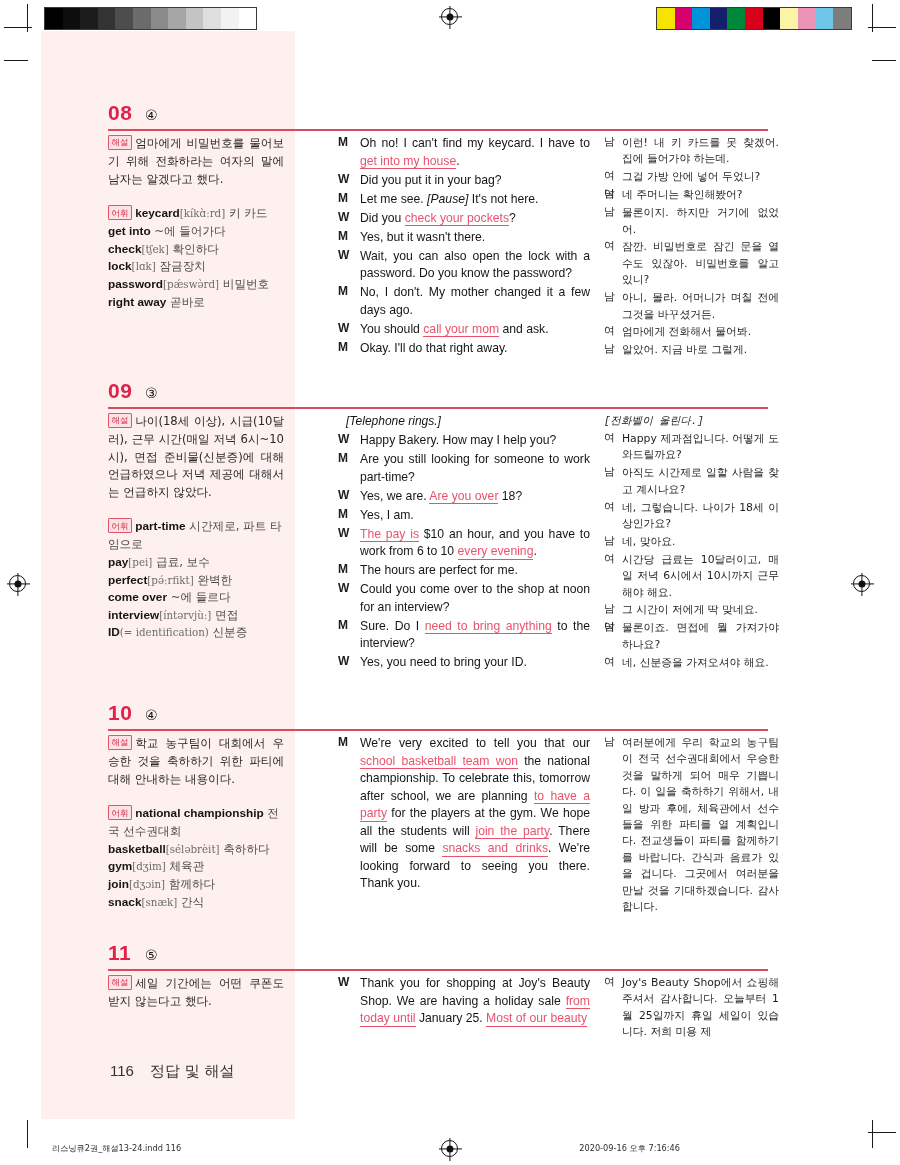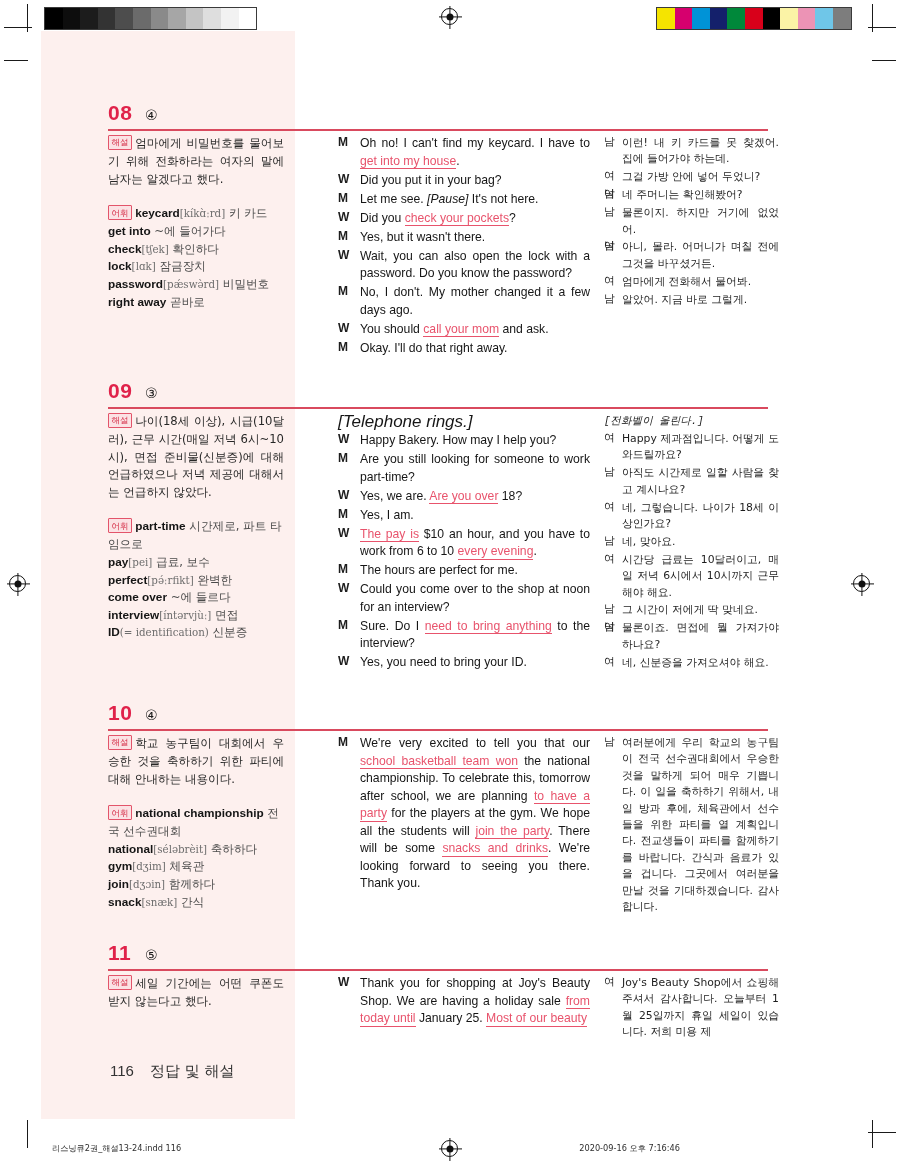--- a/index.html
+++ b/index.html
@@ -121,22 +121,22 @@
   .line { position: relative; margin-bottom: 1.5px; min-height: 16px; }
   .spk {
     position: absolute; left: 0; top: 0;
     width: 16px; font-weight: bold; font-size: 12px; color: #1d1d1d;
   }
   .txt {
     margin-left: 22px;
     font-size: 12.2px; line-height: 17.5px; color: #161616;
     text-align: justify; text-justify: inter-word;
   }
-  .stage { font-style: italic; font-size: 17px; line-height: 17.5px;
-           color: #161616; margin-left: 0; }
+  .stage { font-style: italic; font-size: 12px; line-height: 17.5px;
+           color: #161616; margin-left: 8px; }
 
   .hl {
     color: #e8536c;
     border-bottom: 1px solid #e8536c;
     padding-bottom: 0.5px;
   }
 
   
   .kline { position: relative; margin-bottom: 1.5px; }
   .kspk {
@@ -298,20 +298,21 @@
             <div class="kline">
               <span class="kspk">여</span>
               <div class="ktxt">네 주머니는 확인해봤어?</div>
             </div>
             <div class="kline">
               <span class="kspk">남</span>
               <div class="ktxt">물론이지. 하지만 거기에 없었어.</div>
             </div>
             <div class="kline">
               <span class="kspk">여</span>
+              <div class="ktxt">잠깐. 비밀번호로 잠긴 문을 열 수도 있잖아. 비밀번호를 알고 있니?</div>
             </div>
             <div class="kline">
               <span class="kspk">남</span>
               <div class="ktxt">아니, 몰라. 어머니가 며칠 전에 그것을 바꾸셨거든.</div>
             </div>
             <div class="kline">
               <span class="kspk">여</span>
               <div class="ktxt">엄마에게 전화해서 물어봐.</div>
             </div>
             <div class="kline">
@@ -426,21 +427,21 @@
         <div class="qhead">
           <span class="qnum">10</span>
           <span class="qans">④</span>
           <span class="qrule"></span>
         </div>
         <div class="cols">
           <div class="col-left">
             <div class="expl"><span class="tag">해설</span>학교 농구팀이 대회에서 우승한 것을 축하하기 위한 파티에 대해 안내하는 내용이다.</div>
             <div class="vocab">
               <div><span class="tag">어휘</span><span class="w">national championship</span> <span class="kr">전국 선수권대회</span></div>
-              <div><span class="w">national</span><span class="ipa">[séləbrèit]</span> <span class="kr">축하하다</span></div>
+              <div><span class="w">basketball</span><span class="ipa">[séləbrèit]</span> <span class="kr">축하하다</span></div>
               <div><span class="w">gym</span><span class="ipa">[dʒim]</span> <span class="kr">체육관</span></div>
               <div><span class="w">join</span><span class="ipa">[dʒɔin]</span> <span class="kr">함께하다</span></div>
               <div><span class="w">snack</span><span class="ipa">[snæk]</span> <span class="kr">간식</span></div>
             </div>
           </div>
           <div class="col-mid">
             <div class="line">
               <span class="spk">M</span>
               <div class="txt">We're very excited to tell you that our <span class="hl">school basketball team won</span> the national championship. To celebrate this, tomorrow after school, we are planning <span class="hl">to have a party</span> for the players at the gym. We hope all the students will <span class="hl">join the party</span>. There will be some <span class="hl">snacks and drinks</span>. We're looking forward to seeing you there. Thank you.</div>
             </div>

